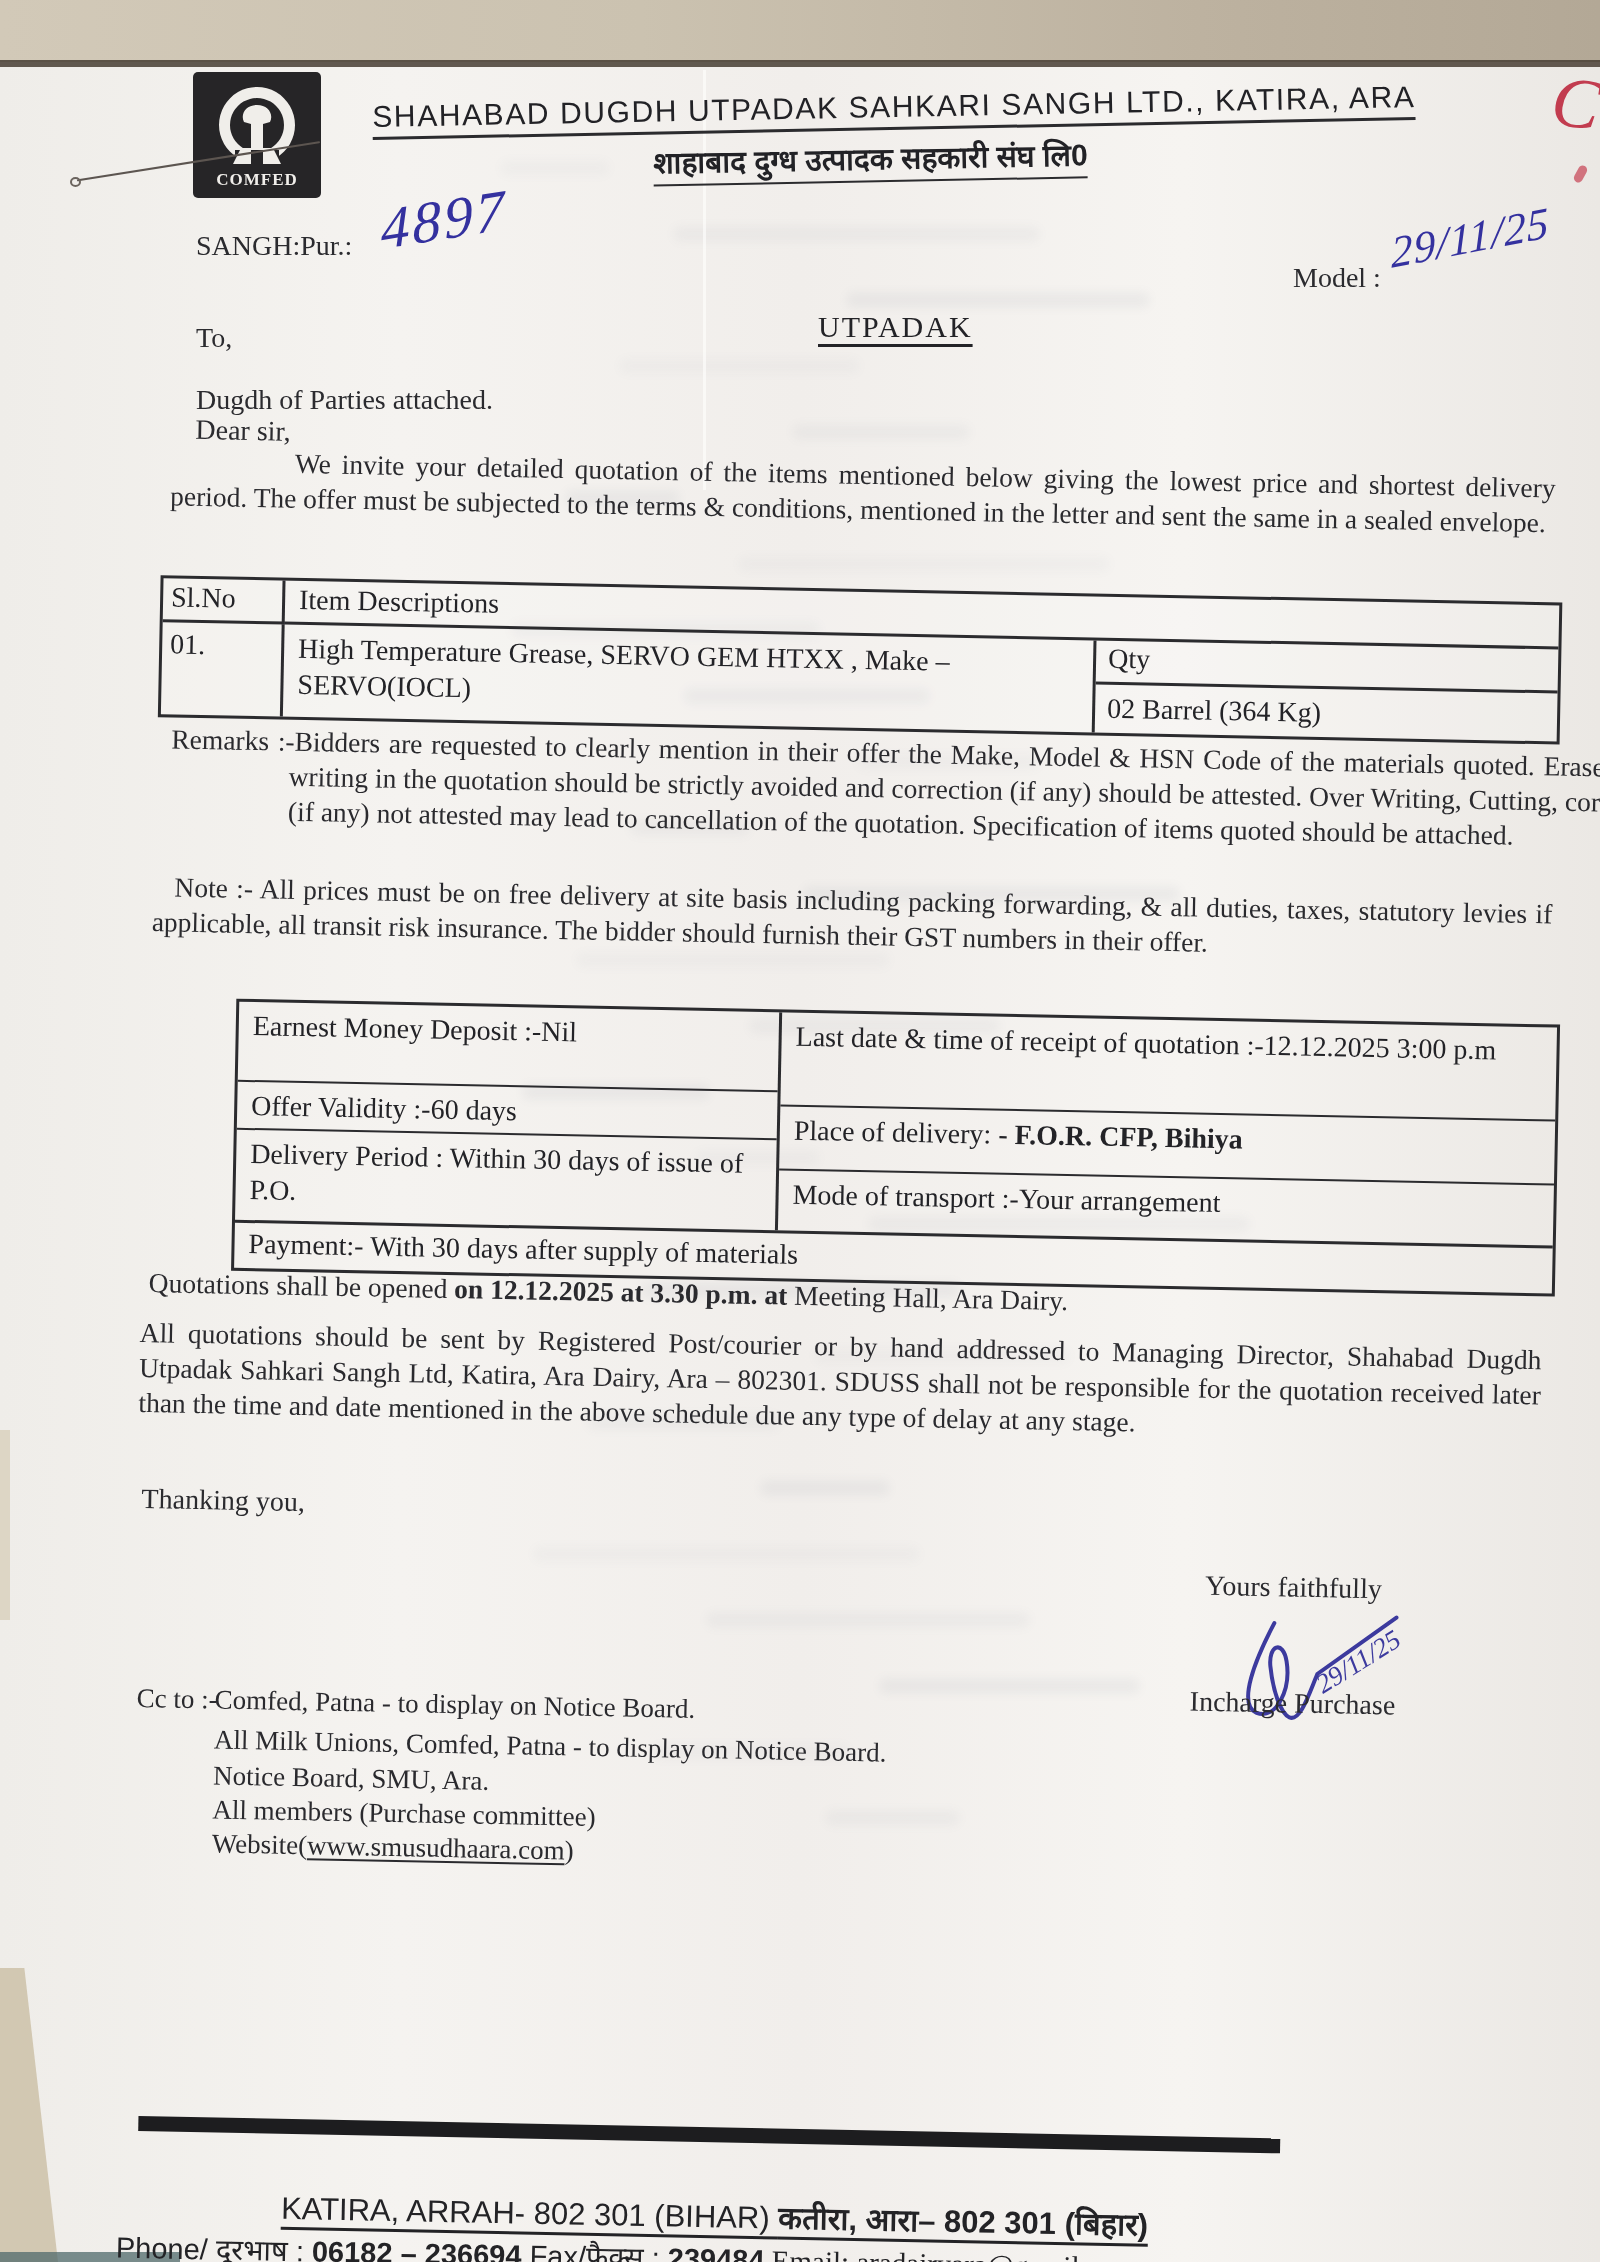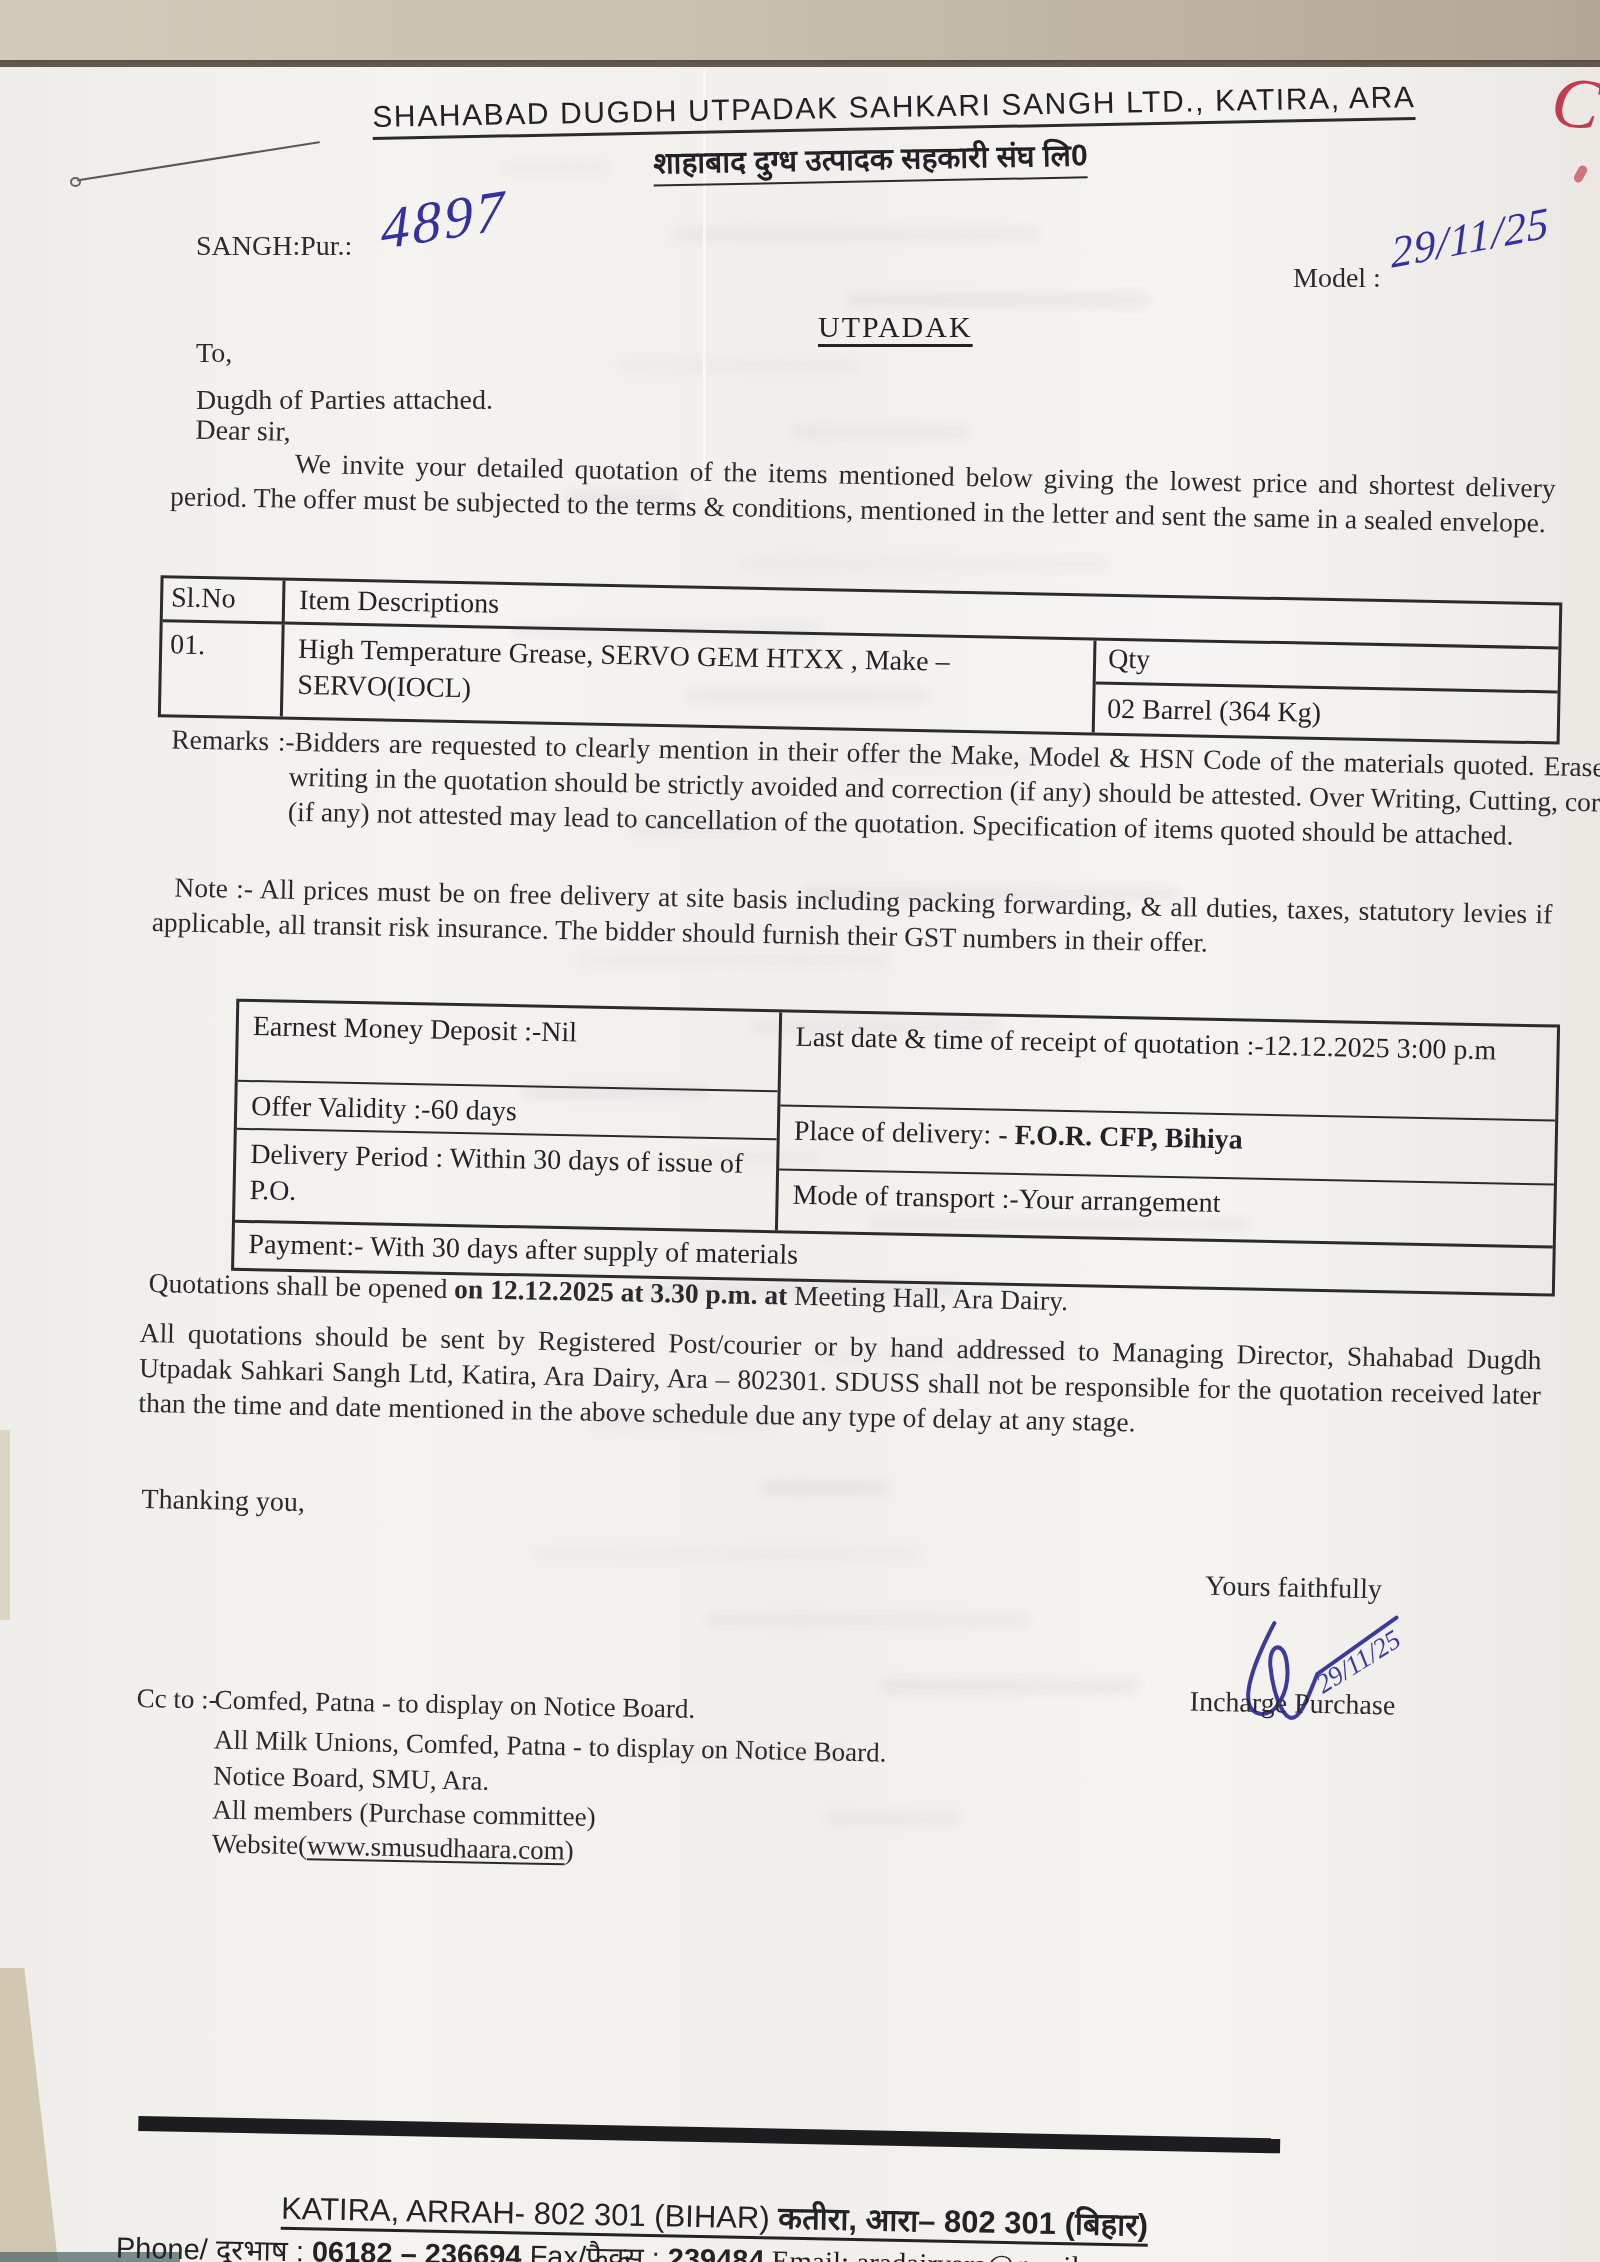--- a/index.html
+++ b/index.html
@@ -118,36 +118,47 @@
       <div class="ghost" style="top: 1810px; left: 825px; width: 135px; opacity: 0.06;"></div>
     </div>
   <div class="fold-line"></div>
   <div class="left-wedge"></div>
   <div class="left-sliver"></div>
   <div class="bottom-teal"></div>
 
   <div class="corner-mark">C</div>
   <div class="corner-mark2"></div>
 
+  <div class="logo">
+    <svg width="128" height="126" viewBox="0 0 128 126">
+      <rect x="0" y="0" width="128" height="126" rx="5" fill="#262527"></rect>
+      <path d="M64 15 a38 38 0 1 0 0.01 0 Z M64 26 a27 27 0 1 1 -0.01 0 Z" fill="#f0eeea" fill-rule="evenodd"></path>
+      <rect x="42" y="78" width="44" height="14" fill="#262527"></rect>
+      <path d="M40 92 l8 -16 h10 v16 Z" fill="#f0eeea"></path>
+      <path d="M88 92 l-8 -16 h-10 v16 Z" fill="#f0eeea"></path>
+      <path d="M64 33 c-11 0 -17 9 -13 17 l7 2 v26 h12 v-26 l7 -2 c4 -8 -2 -17 -13 -17 Z" fill="#f0eeea"></path>
+      <text x="64" y="113" text-anchor="middle" fill="#f0eeea" font-size="17" font-weight="bold" font-family="Liberation Serif, serif" letter-spacing="1">COMFED</text>
+    </svg>
+  </div>
   <div class="scratch"></div>
   <div class="scratch-dot"></div>
 
   <div class="title-block">
     <span class="org-en">SHAHABAD DUGDH UTPADAK SAHKARI SANGH LTD., KATIRA, ARA</span><br>
     <span class="org-hi">शाहाबाद दुग्ध उत्पादक सहकारी संघ लि0</span>
   </div>
 
   <div class="abs serif28" style="left:196px;top:230px;">SANGH:Pur.:</div>
   <div class="abs hand ref-no" style="left:382px;top:196px;">4897</div>
   <div class="abs serif28" style="left:1293px;top:262px;">Model :</div>
   <div class="abs hand date-val" style="left:1392px;top:228px;">29/11/25</div>
 
   <div class="abs enquiry" style="left:818px;top:310px;">UTPADAK</div>
 
-  <div class="abs serif28" style="left:196px;top:337px;">To,</div>
+  <div class="abs serif28" style="left:196px;top:322px;">To,</div>
   <div class="abs serif28" style="left:196px;top:384px;">Dugdh of Parties attached.</div>
 
   <div id="content">
 
     <div class="abs serif28" style="left:196px;top:10px;">Dear sir,</div>
 
     <p class="abs body-text para-intro" style="left:172px;top:40px;width:1385px;margin:0;">We invite your detailed quotation of the items mentioned below  giving the lowest price and shortest delivery period. The offer must be subjected to the terms &amp; conditions, mentioned in the letter and sent the same in a sealed envelope.</p>
 
     <div class="abs t1" style="left:164px;top:172px;width:1402px;box-sizing:border-box;">
       <div class="t1-h-sl">Sl.No</div>

